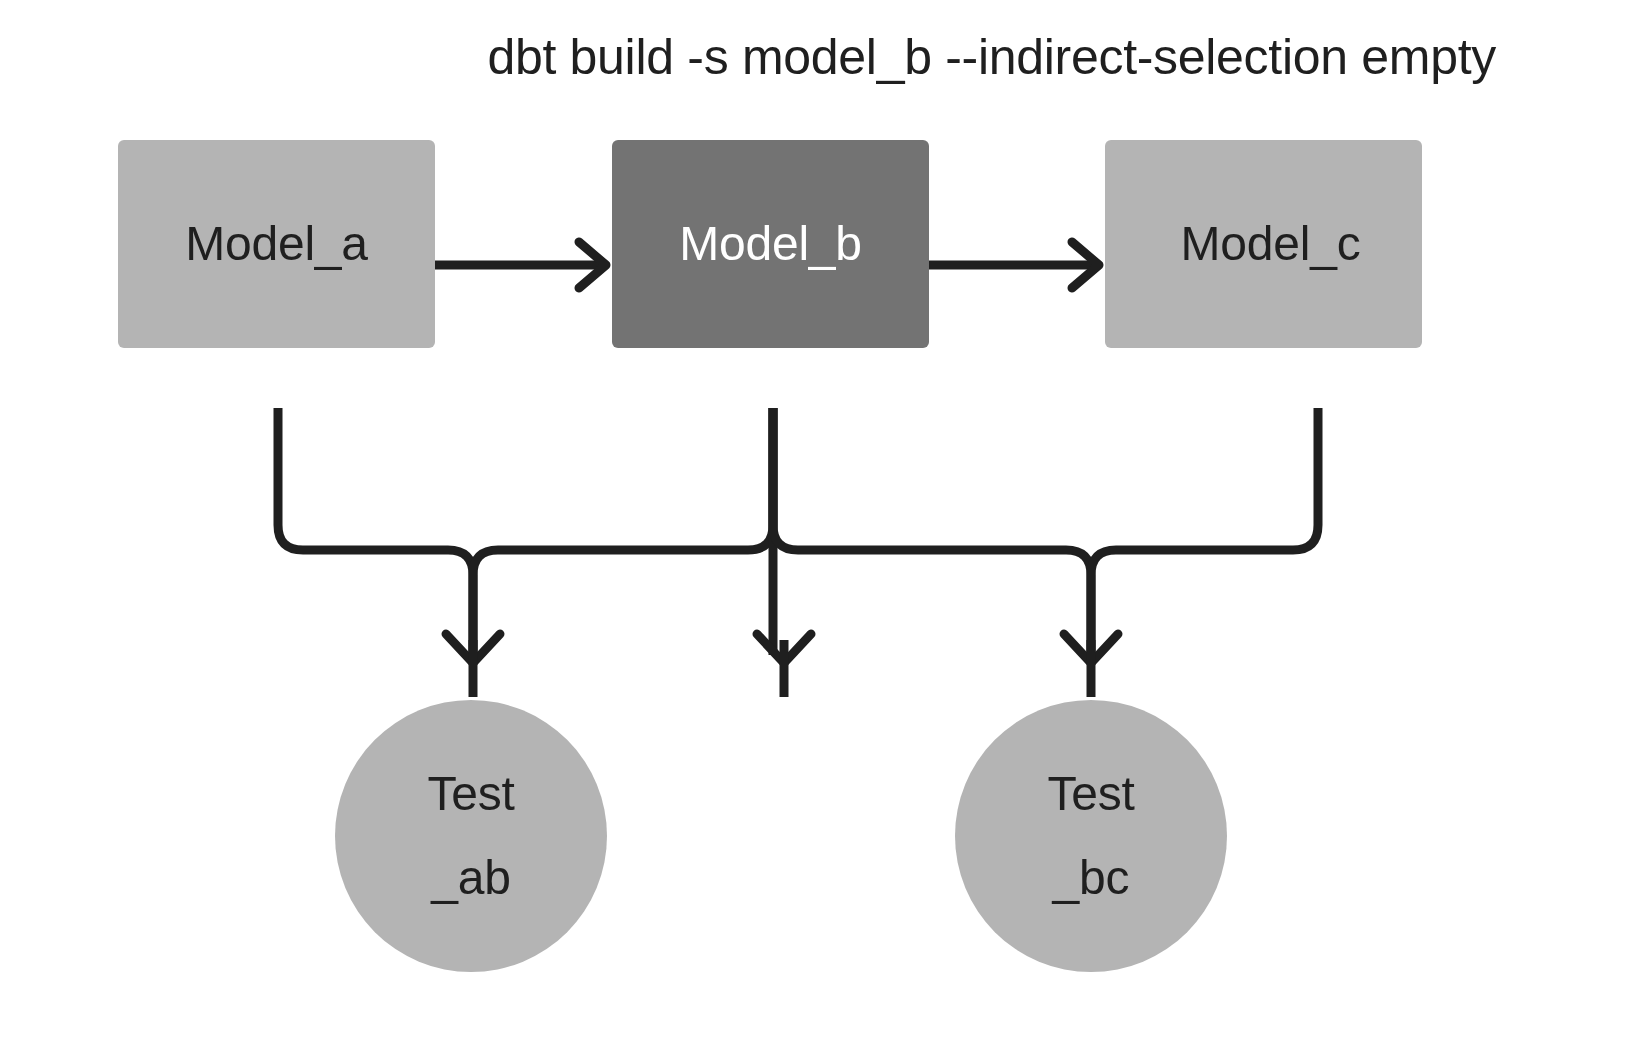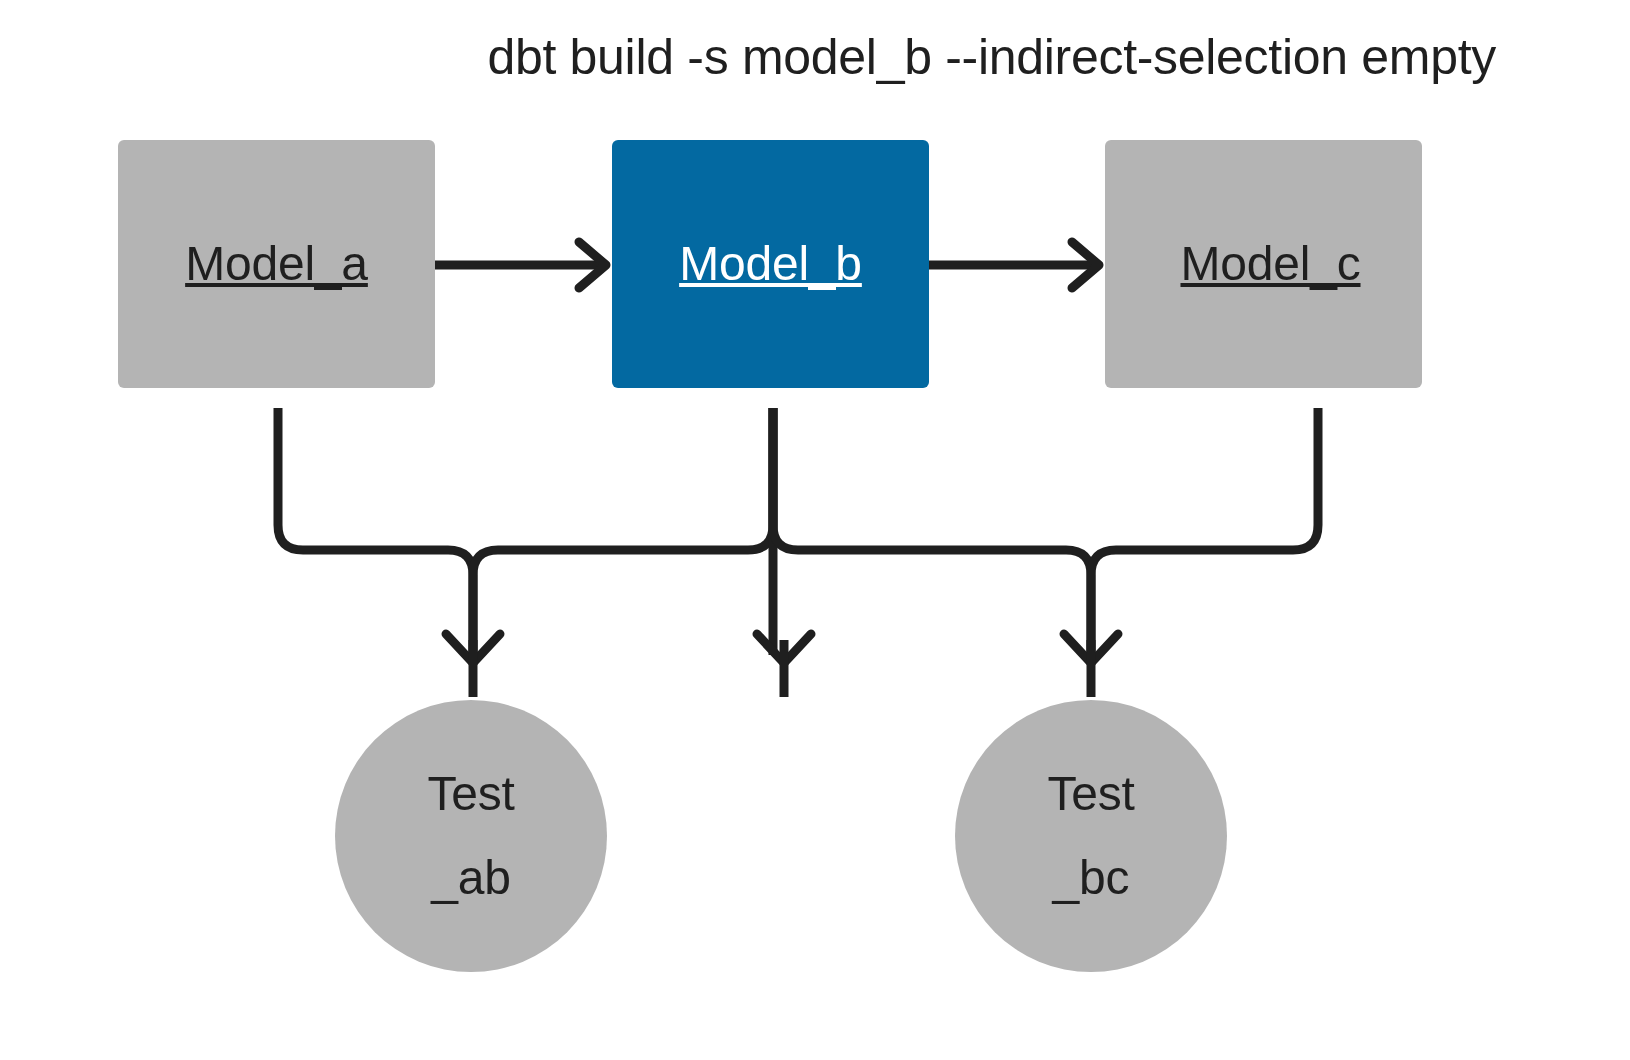--- a/index.html
+++ b/index.html
@@ -56,33 +56,32 @@
     stroke: #1f1f1f;
     stroke-width: 9;
     stroke-linecap: round;
     stroke-linejoin: round;
   }
 
   
   .model-box {
     position: absolute;
     width: 317px;
-    height: 248px;
+    height: 208px;
     border-radius: 6px;
     display: flex;
     align-items: center;
     justify-content: center;
     font-size: 48px;
     line-height: 1.1;
     letter-spacing: -0.2px;
     box-sizing: border-box;
-    text-decoration: underline;
   }
   .model-box.gray  { background: #b4b4b4; color: #1f1f1f; }
-  .model-box.blue  { background: #0369a1; color: #ffffff; text-align: center; }
+  .model-box.blue  { background: #737373; color: #ffffff; text-align: center; }
 
   #node-model-a { left: 118px;  top: 140px; }
   #node-model-b { left: 612px;  top: 140px; }
   #node-model-c { left: 1105px; top: 140px; padding-left: 14px; }
 
   
   .test-circle {
     position: absolute;
     width: 272px;
     height: 272px;

